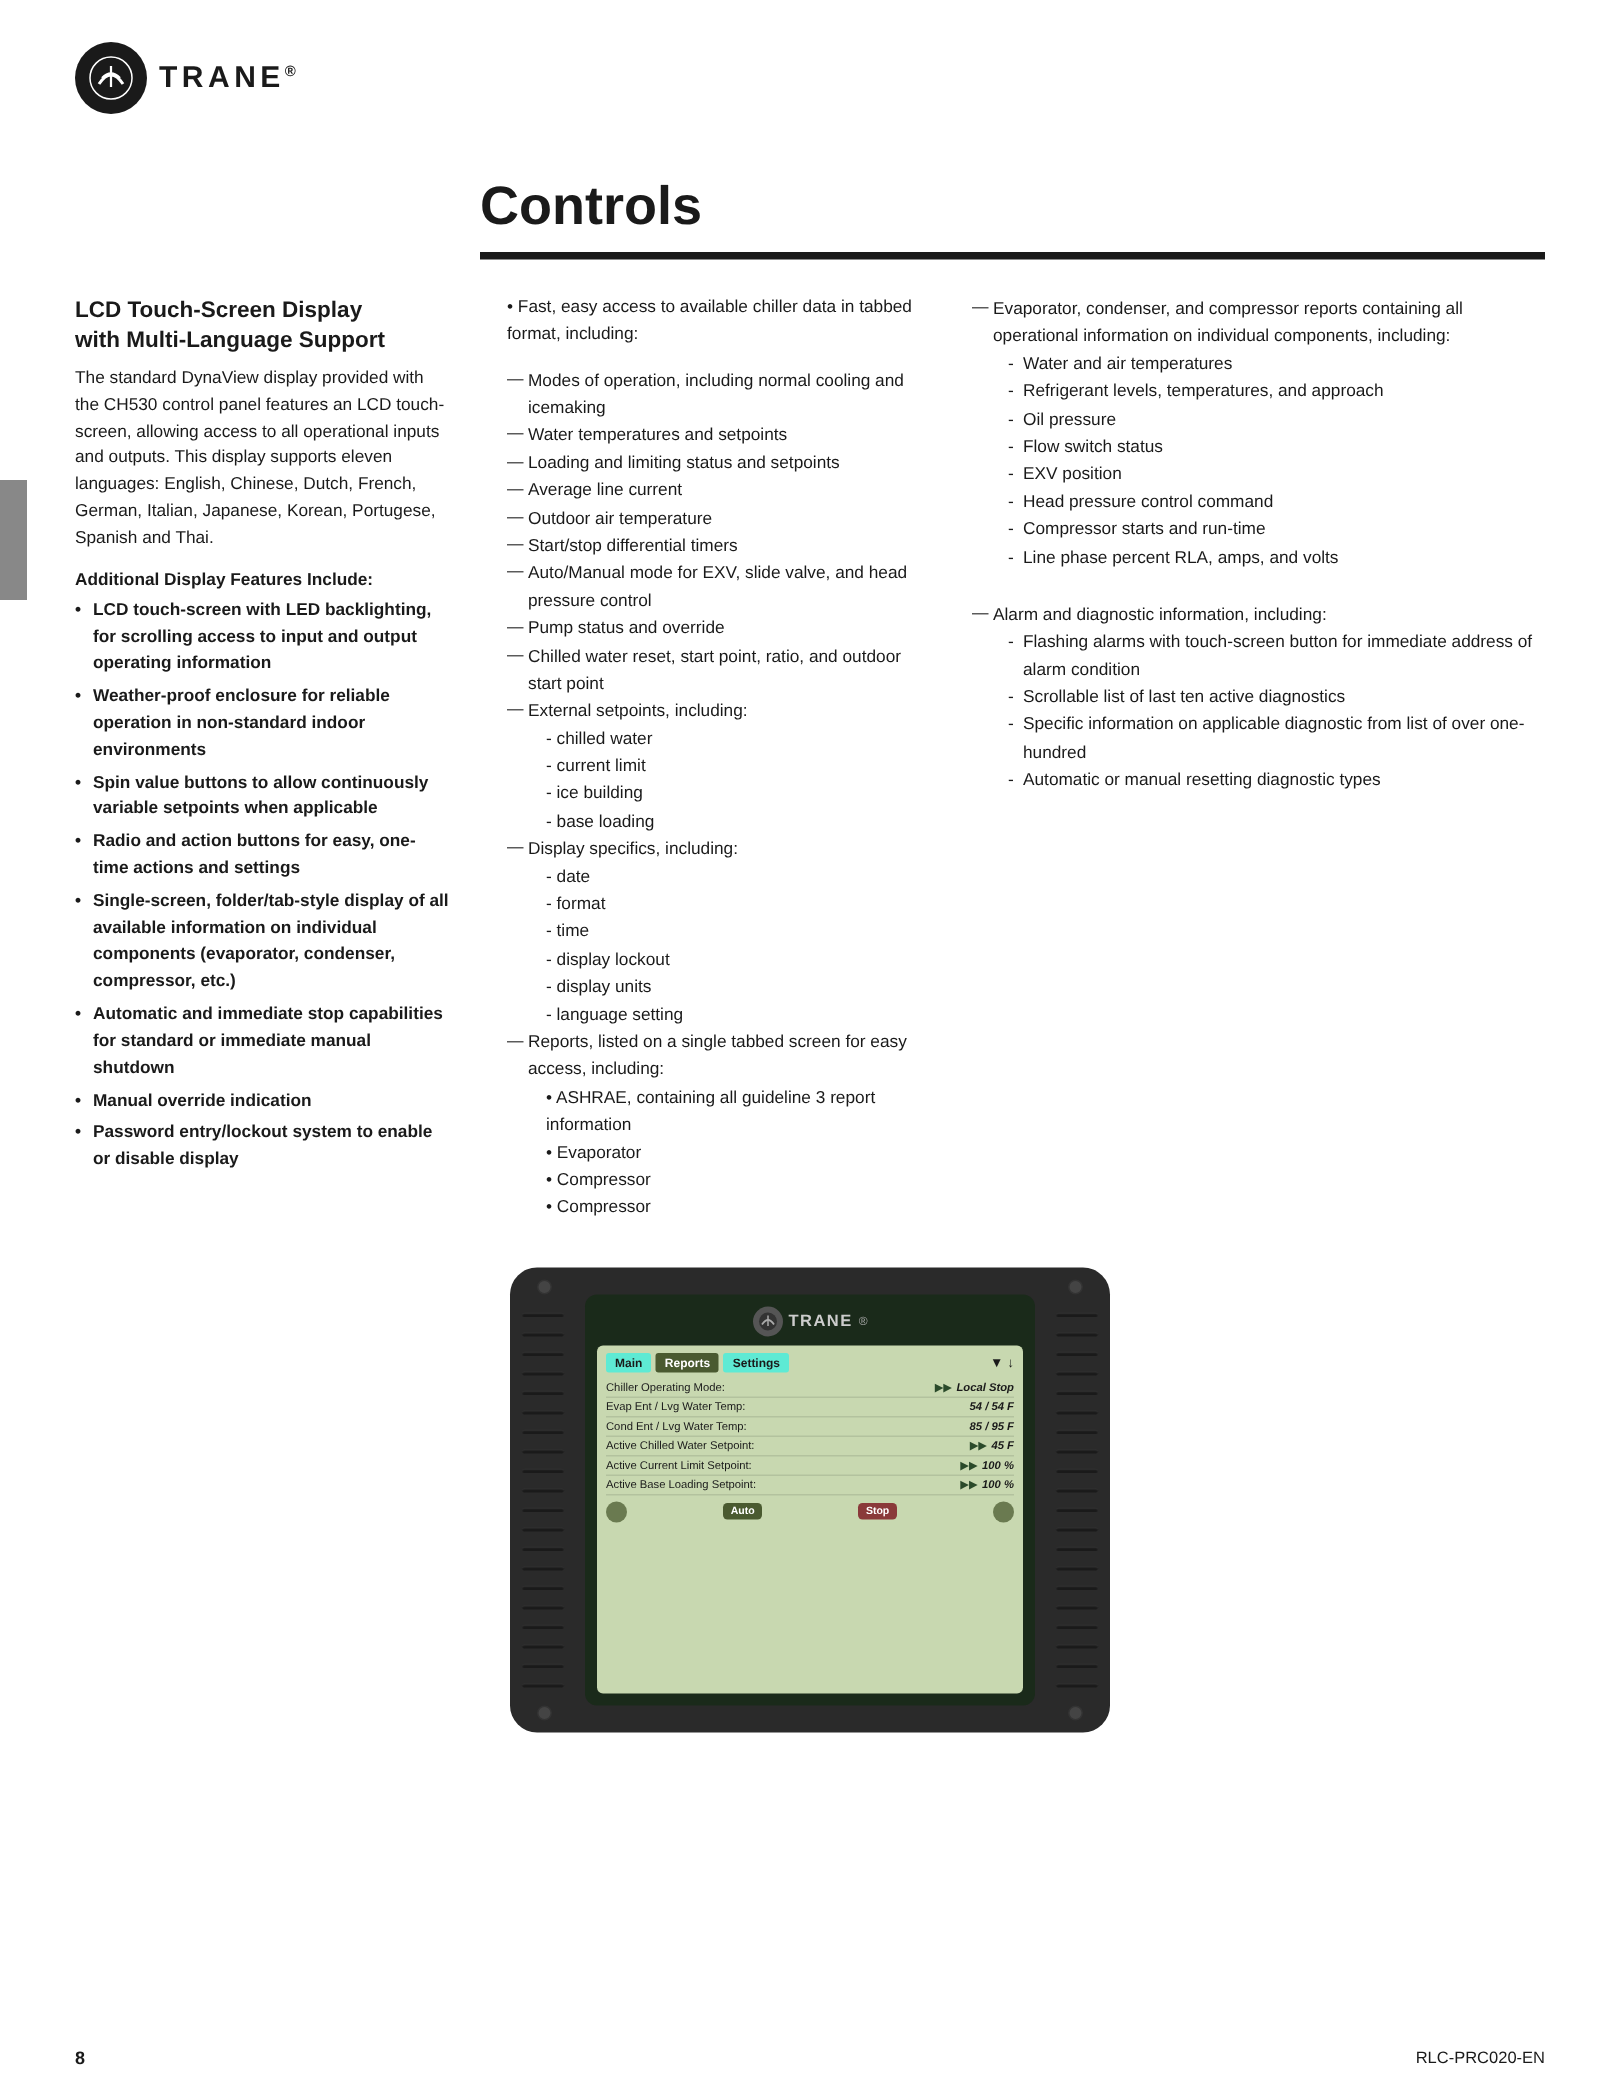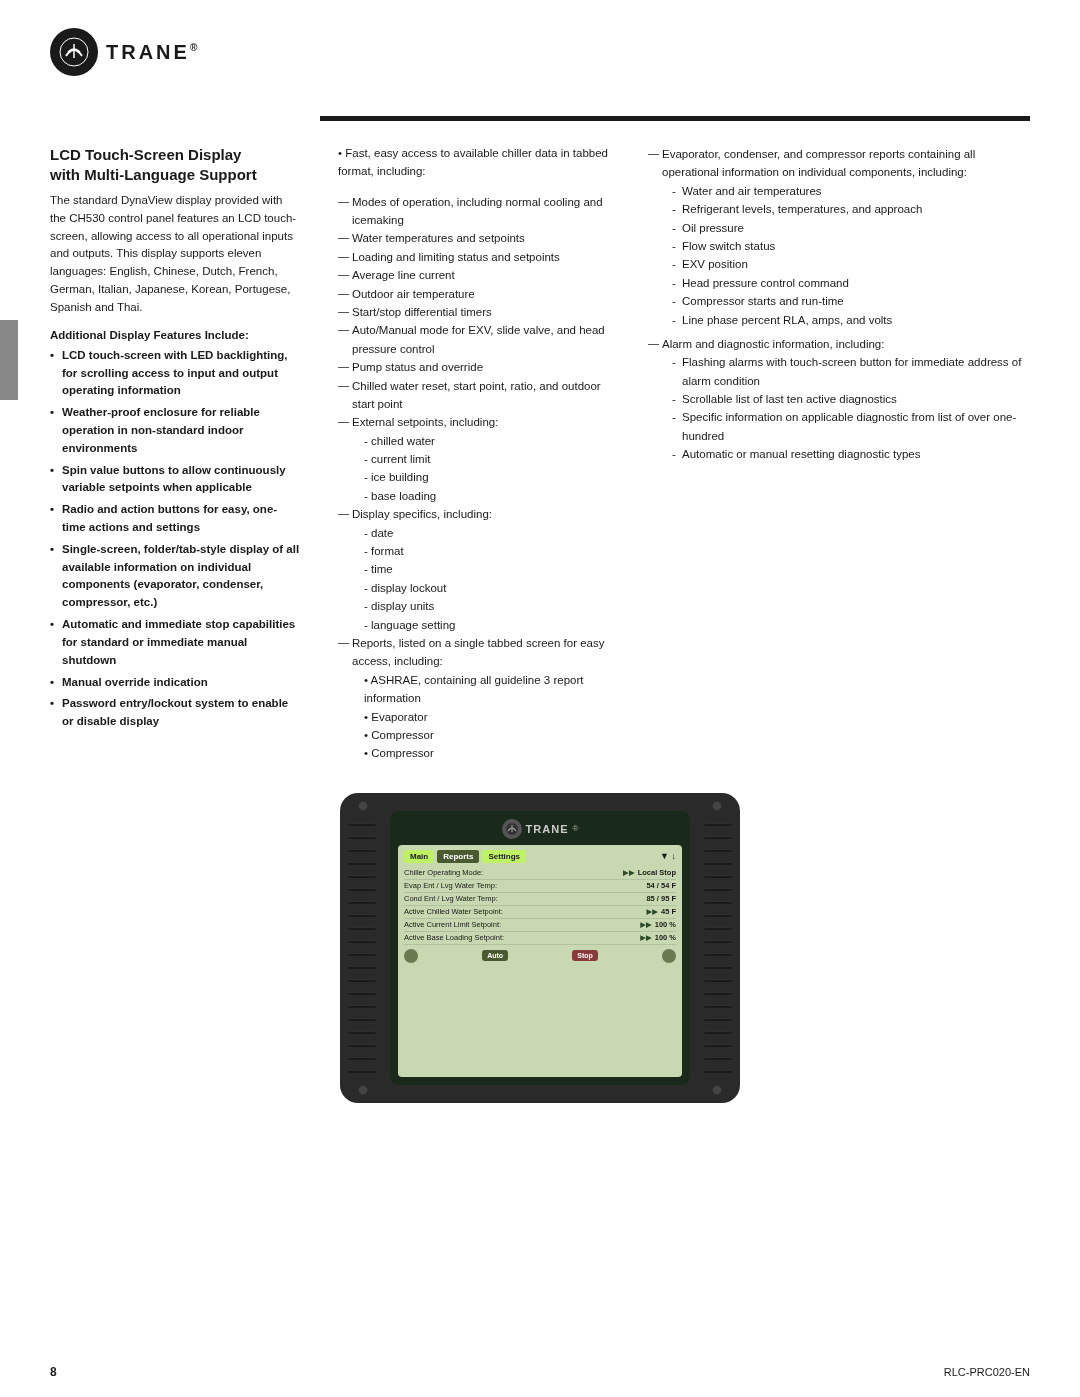--- a/index.html
+++ b/index.html
@@ -278,21 +278,21 @@
       width: 100%;
       flex: 1;
     }
 
     .lcd-tabs {
       display: flex;
       gap: 3px;
       margin-bottom: 4px;
     }
     .lcd-tab {
-      background: #bef264;
+      background: #5eead4;
       color: #1a1a1a;
       font-size: 8px;
       padding: 2px 6px;
       border-radius: 2px;
       font-weight: bold;
     }
     .lcd-tab.active {
       background: #4a5a30;
       color: #fff;
     }
@@ -319,20 +319,21 @@
     .lcd-label {
       flex: 1;
     }
     .lcd-arrows {
       color: #2a4a2a;
       margin: 0 3px;
     }
     .lcd-value {
       text-align: right;
       font-weight: bold;
+      font-style: italic;
     }
 
     .lcd-buttons {
       display: flex;
       align-items: center;
       gap: 4px;
       margin-top: 4px;
       justify-content: space-between;
     }
     .lcd-circle-btn {
@@ -410,20 +411,21 @@
     </div>
     <div style="font-size:20px;font-weight:900;letter-spacing:3px;color:#1a1a1a;">
       <span>TRANE</span><span style="font-size:10px;vertical-align:super;">®</span>
     </div>
   </div>
 </div>
 
 <div class="sidebar-accent"></div>
 
 <div class="page-title-section">
+  <h1 class="page-title">Controls</h1>
   <div class="title-divider"></div>
 </div>
 
 <div class="content-area">
 
   <div class="left-column">
     <h2 class="section-heading">
       <span>LCD Touch-Screen Display</span><br>
       <span>with Multi-Language Support</span>
     </h2>
@@ -484,21 +486,21 @@
           <li>Water and air temperatures</li>
           <li>Refrigerant levels, temperatures, and approach</li>
           <li>Oil pressure</li>
           <li>Flow switch status</li>
           <li>EXV position</li>
           <li>Head pressure control command</li>
           <li>Compressor starts and run-time</li>
           <li>Line phase percent RLA, amps, and volts</li>
         </ul>
       </li>
-      <li style="margin-top:6px;">
+      <li style="margin-top:20px;">
         <span>Alarm and diagnostic information, including:</span>
         <ul class="right-sub">
           <li>Flashing alarms with touch-screen button for immediate address of alarm condition</li>
           <li>Scrollable list of last ten active diagnostics</li>
           <li>Specific information on applicable diagnostic from list of over one-hundred</li>
           <li>Automatic or manual resetting diagnostic types</li>
         </ul>
       </li>
     </ul>
   </div>

